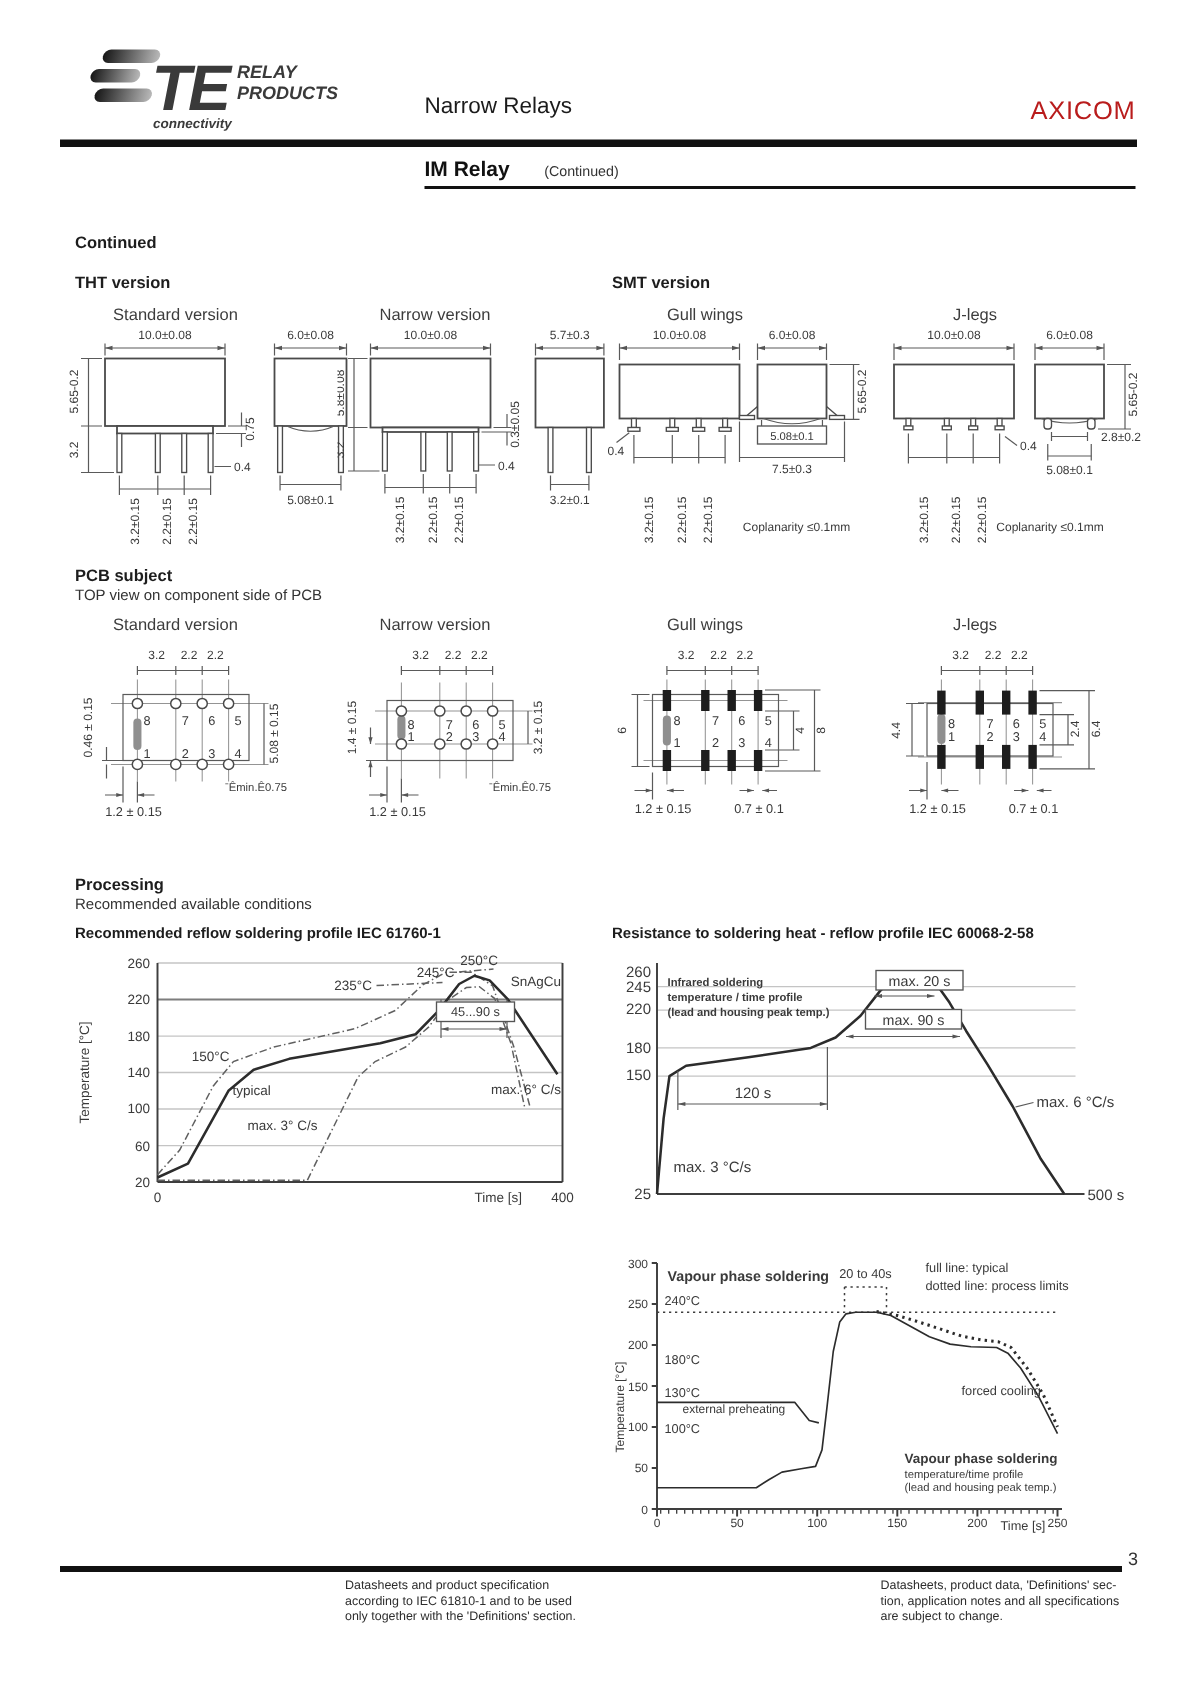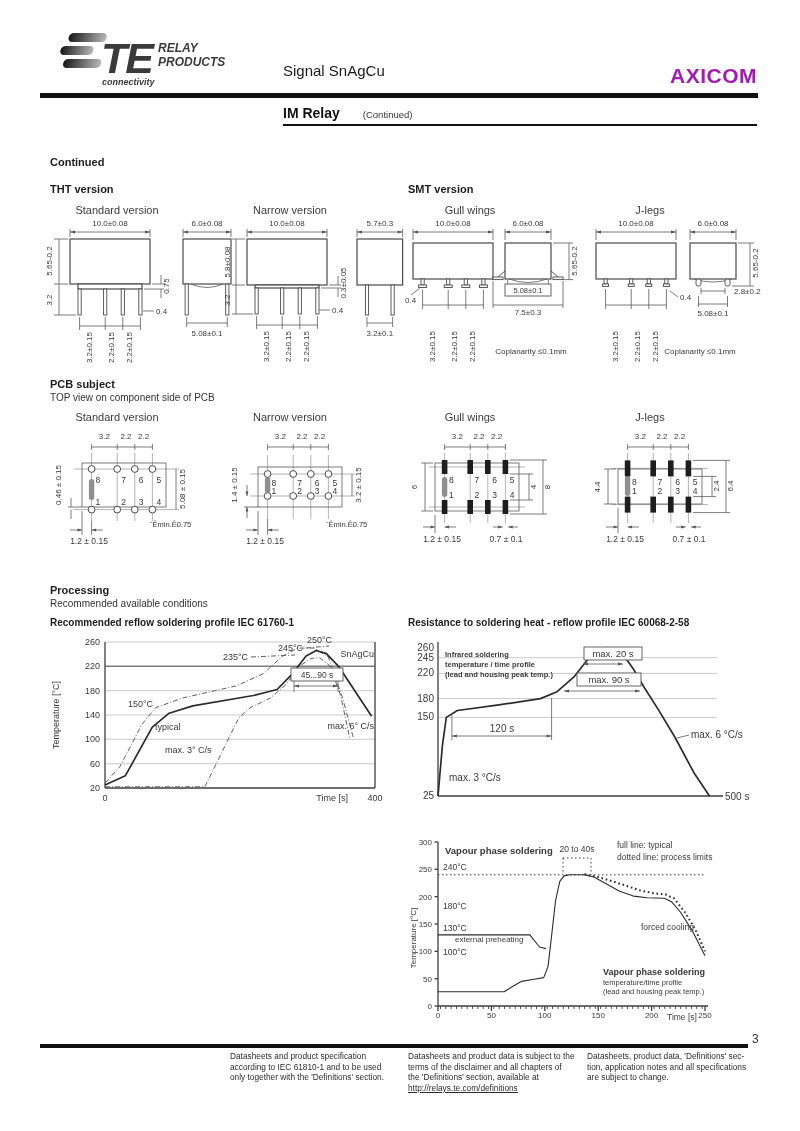--- a/index.html
+++ b/index.html
@@ -2,21 +2,21 @@
 <html><head>
 <meta charset="utf-8">
 <style>
   html,body{margin:0;padding:0;background:#fff;}
   .page{position:relative;width:800px;height:1131px;background:#fff;overflow:hidden;
         font-family:"Liberation Sans",sans-serif;color:#222;}
   .abs{position:absolute;}
   .b{font-weight:bold;}
   .rule{background:#111;}
   .doc-title{font-size:15px;color:#1b1b1b;}
-  .axicom{font-size:21px;font-weight:bold;letter-spacing:.5px;color:#a21caf;}
+  .axicom{font-size:17px;font-weight:normal;letter-spacing:.5px;color:#b91c1c;}
   .im-relay{font-size:14px;font-weight:bold;color:#111;}
   .im-note{font-size:9.5px;font-weight:normal;color:#333;margin-left:23px;}
   .h1{font-size:11px;font-weight:bold;color:#1d1d1d;}
   .h2{font-size:10px;color:#333;}
   .vtitle{font-size:11px;color:#3c3c3c;text-align:center;}
   .ctitle{font-size:10px;font-weight:bold;color:#1d1d1d;}
   .f{font-size:8.3px;line-height:10.6px;color:#2d2d2d;}
   .link{text-decoration:underline;cursor:pointer;}
   .pagenum{font-size:12px;color:#333;}
   svg text{font-family:"Liberation Sans",sans-serif;fill:#3a3a3a;}
@@ -58,21 +58,21 @@
       <rect x="26" y="5" width="38" height="9" rx="4.5" fill="url(#lg)"></rect>
       <rect x="21" y="18" width="33" height="9" rx="4.5" fill="url(#lg)"></rect>
       <rect x="27" y="31" width="38" height="9" rx="4.5" fill="url(#lg)"></rect>
     </g>
     <text x="56" y="45" style="font-size:43px;font-weight:bold;font-style:italic;letter-spacing:-2px" fill="#141414">TE</text>
     <text x="57" y="57" style="font-size:9px;font-weight:bold;font-style:italic" fill="#222">connectivity</text>
     <text x="113" y="24" style="font-size:12px;font-weight:bold;font-style:italic" fill="#222">RELAY</text>
     <text x="113" y="38" style="font-size:12px;font-weight:bold;font-style:italic" fill="#222">PRODUCTS</text>
   </svg>
 
-  <div class="abs doc-title" style="left:283px;top:62px">Signal SnAgCu</div>
+  <div class="abs doc-title" style="left:283px;top:62px">Narrow Relays</div>
   <div class="abs axicom" style="left:560px;top:64px;width:197px;text-align:right">AXICOM</div>
   <div class="abs rule" style="left:40px;top:93px;width:718px;height:4.5px"></div>
   <div class="abs" style="left:283px;top:104px">
     <span class="im-relay">IM Relay</span><span class="im-note">(Continued)</span>
   </div>
   <div class="abs rule" style="left:283px;top:124px;width:474px;height:2px"></div>
 
   <div class="abs h1" style="left:50px;top:156px">Continued</div>
   <div class="abs h1" style="left:50px;top:183px">THT version</div>
   <div class="abs h1" style="left:408px;top:183px">SMT version</div>
@@ -654,25 +654,19 @@
   </svg>
 
   <div class="abs pagenum" style="left:752px;top:1032px">3</div>
   <div class="abs rule" style="left:40px;top:1044px;width:708px;height:4px"></div>
 
   <div class="abs f" style="left:230px;top:1051px;width:165px">
     <div>Datasheets and product specification</div>
     <div>according to IEC 61810-1 and to be used</div>
     <div>only together with the 'Definitions' section.</div>
   </div>
-  <div class="abs f" style="left:408px;top:1051px;width:170px">
-    <div>Datasheets and product data is subject to the</div>
-    <div>terms of the disclaimer and all chapters of</div>
-    <div>the 'Definitions' section, available at</div>
-    <div class="link">http://relays.te.com/definitions</div>
-  </div>
   <div class="abs f" style="left:587px;top:1051px;width:172px">
     <div>Datasheets, product data, 'Definitions' sec-</div>
     <div>tion, application notes and all specifications</div>
     <div>are subject to change.</div>
   </div>
 
 </div>
 
 </body></html>

